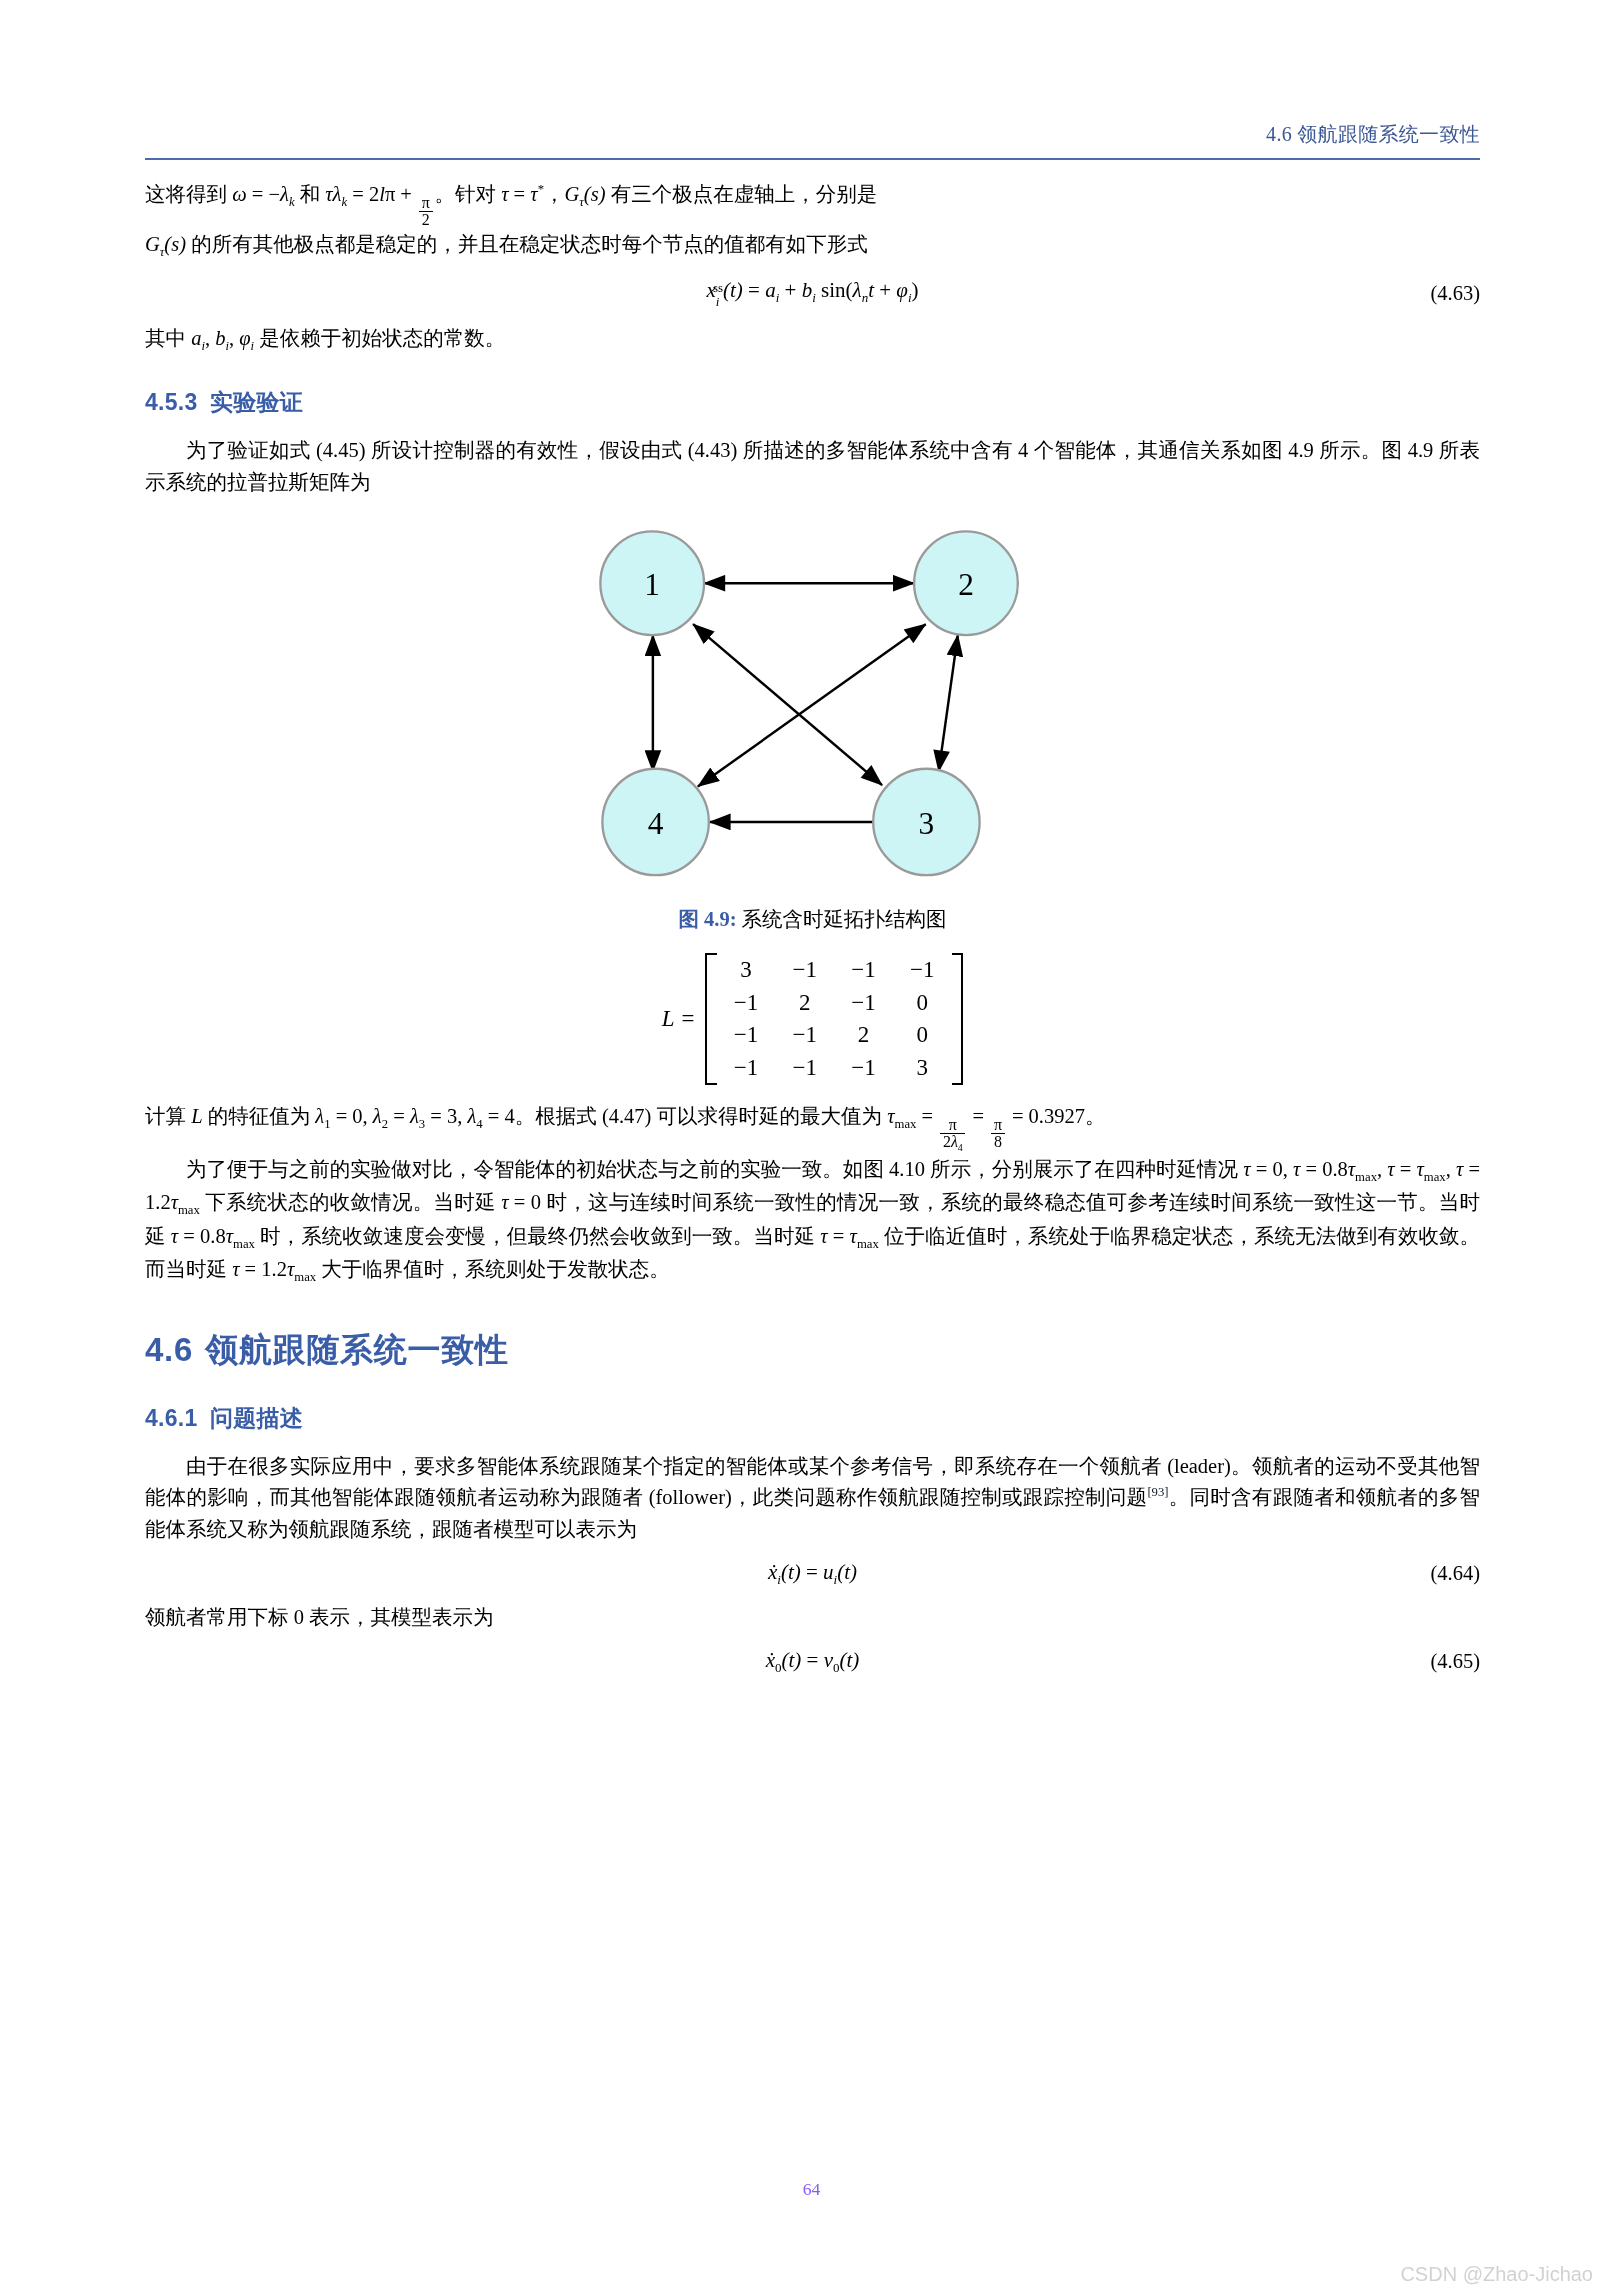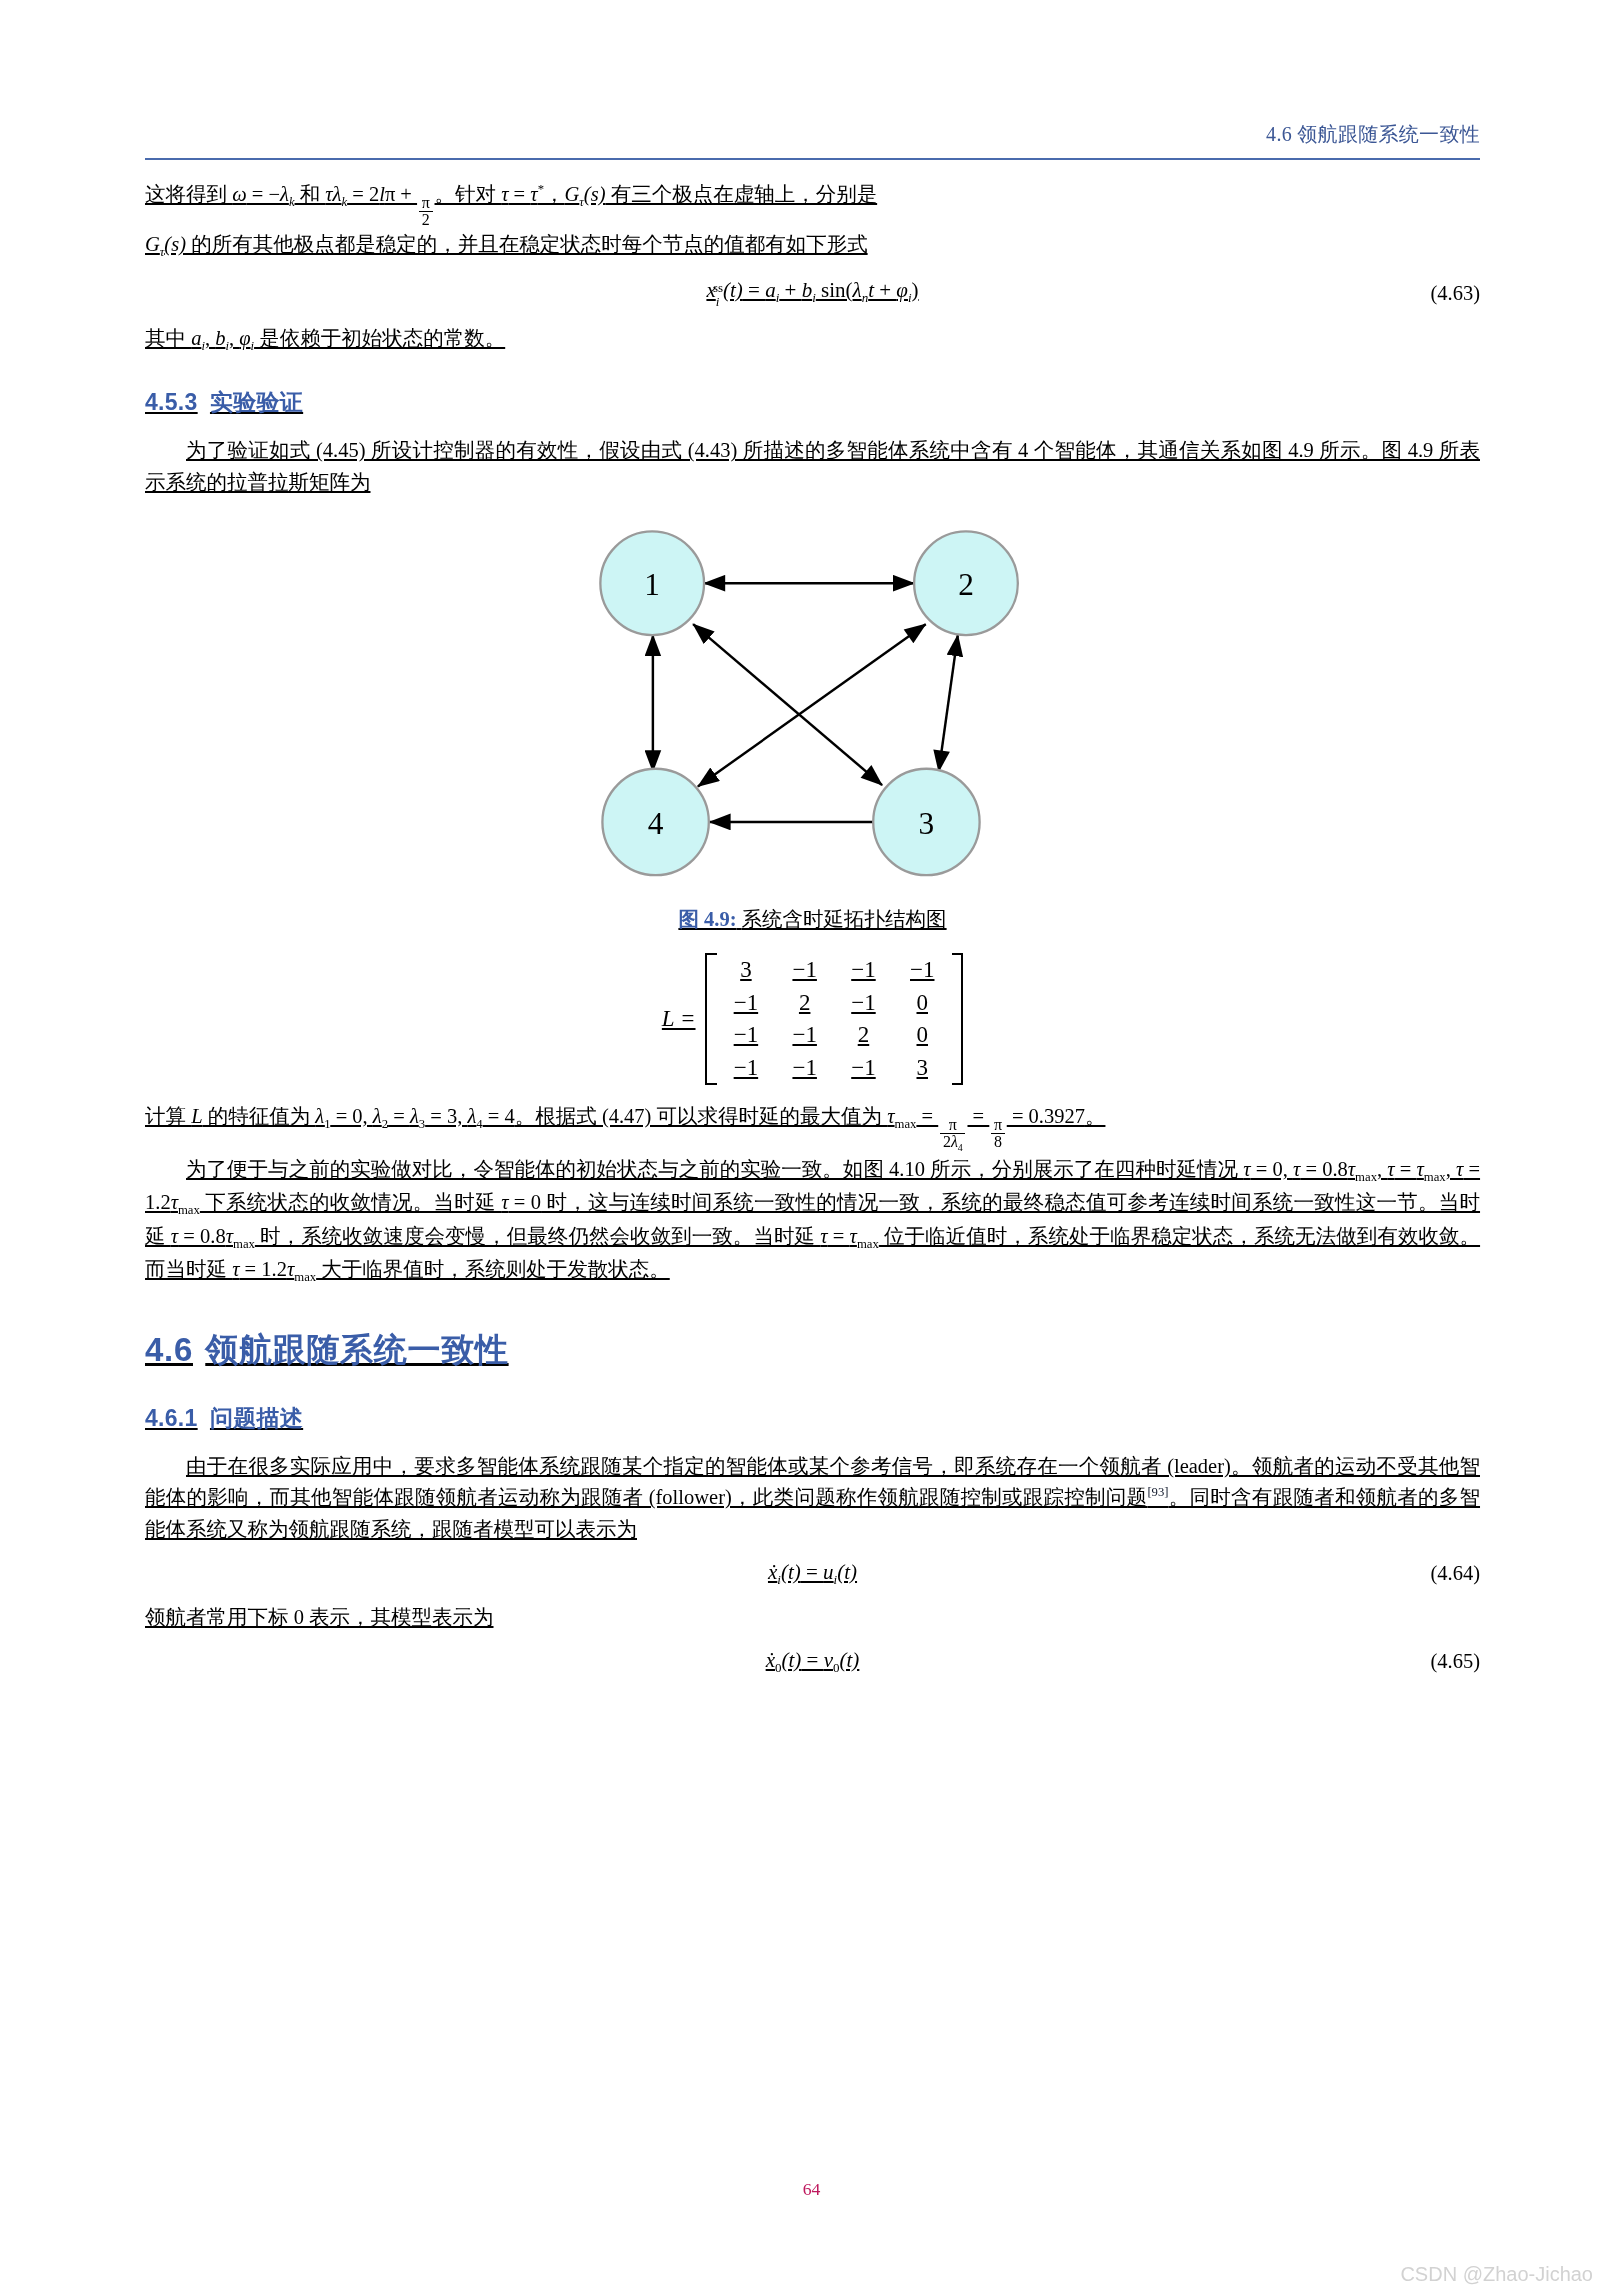--- a/index.html
+++ b/index.html
@@ -42,21 +42,20 @@
     height: 2px;
     background: #4a6bad;
   }
 
   
   .content {
     position: absolute;
     left: 145px;
     top: 179px;
     width: 1335px;
-    text-decoration: underline;
   }
   p.body {
     margin: 0 0 0 0;
     font-size: 20.5px;
     line-height: 1.52;
     text-align: justify;
     text-justify: inter-ideograph;
   }
   p.indent { text-indent: 41px; }
 
@@ -160,21 +159,21 @@
   }
 
   
   .pagenum {
     position: absolute;
     left: 0;
     top: 2179px;
     width: 1623px;
     text-align: center;
     font-size: 17.7px;
-    color: #be185d;
+    color: #8b5cf6;
   }
   .watermark {
     position: absolute;
     right: 30px;
     top: 2263px;
     font-family: "Liberation Sans", "DejaVu Sans", sans-serif;
     font-size: 20px;
     color: #d2d2d2;
   }
   .supref { color: #0f172a; font-size: 0.62em; vertical-align: super; }

